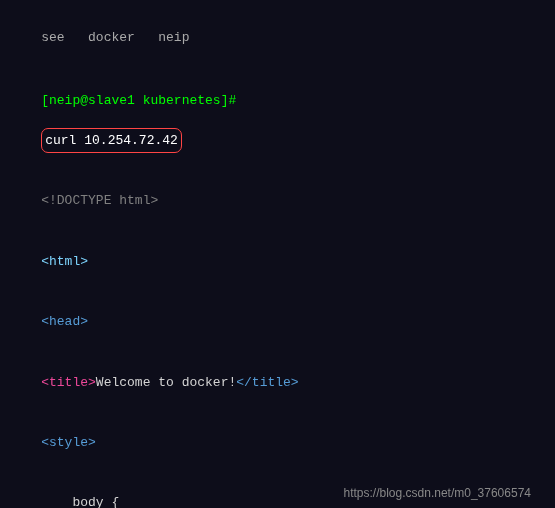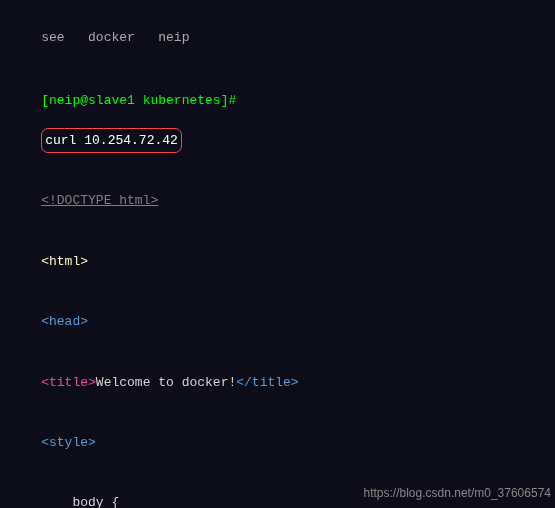--- a/index.html
+++ b/index.html
@@ -46,21 +46,21 @@
       color: #ffffff;
       background-color: transparent;
       border: 1.5px solid #ff4444;
       padding: 4px 3px;
       border-radius: 7px;
     }
 
     .watermark {
       position: absolute;
       bottom: 8px;
-      right: 4px;
+      right: 24px;
       color: #888;
       font-size: 12px;
       font-family: Arial, sans-serif;
     }
 
     .top-bar {
       color: #aaaaaa;
       margin-bottom: 2px;
     }
   </style>
@@ -73,25 +73,25 @@
     <span>see   docker   neip</span>
   </div>
 
   <div class="line">
     <span class="prompt">[neip@slave1 kubernetes]#</span>
     <span class="command"> </span>
     <span class="cmd-highlight">curl 10.254.72.42</span>
   </div>
 
   <div class="line">
-    <span style="color:#808080;text-decoration:underline;">&lt;!DOCTYPE html&gt;</span>
+    <span style="color:#808080;">&lt;!DOCTYPE html&gt;</span>
   </div>
 
   <div class="line">
-    <span style="color:#fef9c3;">&lt;html&gt;</span>
+    <span style="color:#7dd3fc;">&lt;html&gt;</span>
   </div>
 
   <div class="line">
     <span style="color:#569cd6;">&lt;head&gt;</span>
   </div>
 
   <div class="line">
     <span style="color:#ec4899;">&lt;title&gt;</span><span style="color:#d4d4d4;">Welcome to docker!</span><span style="color:#569cd6;text-align:center;">&lt;/title&gt;</span>
   </div>
 

